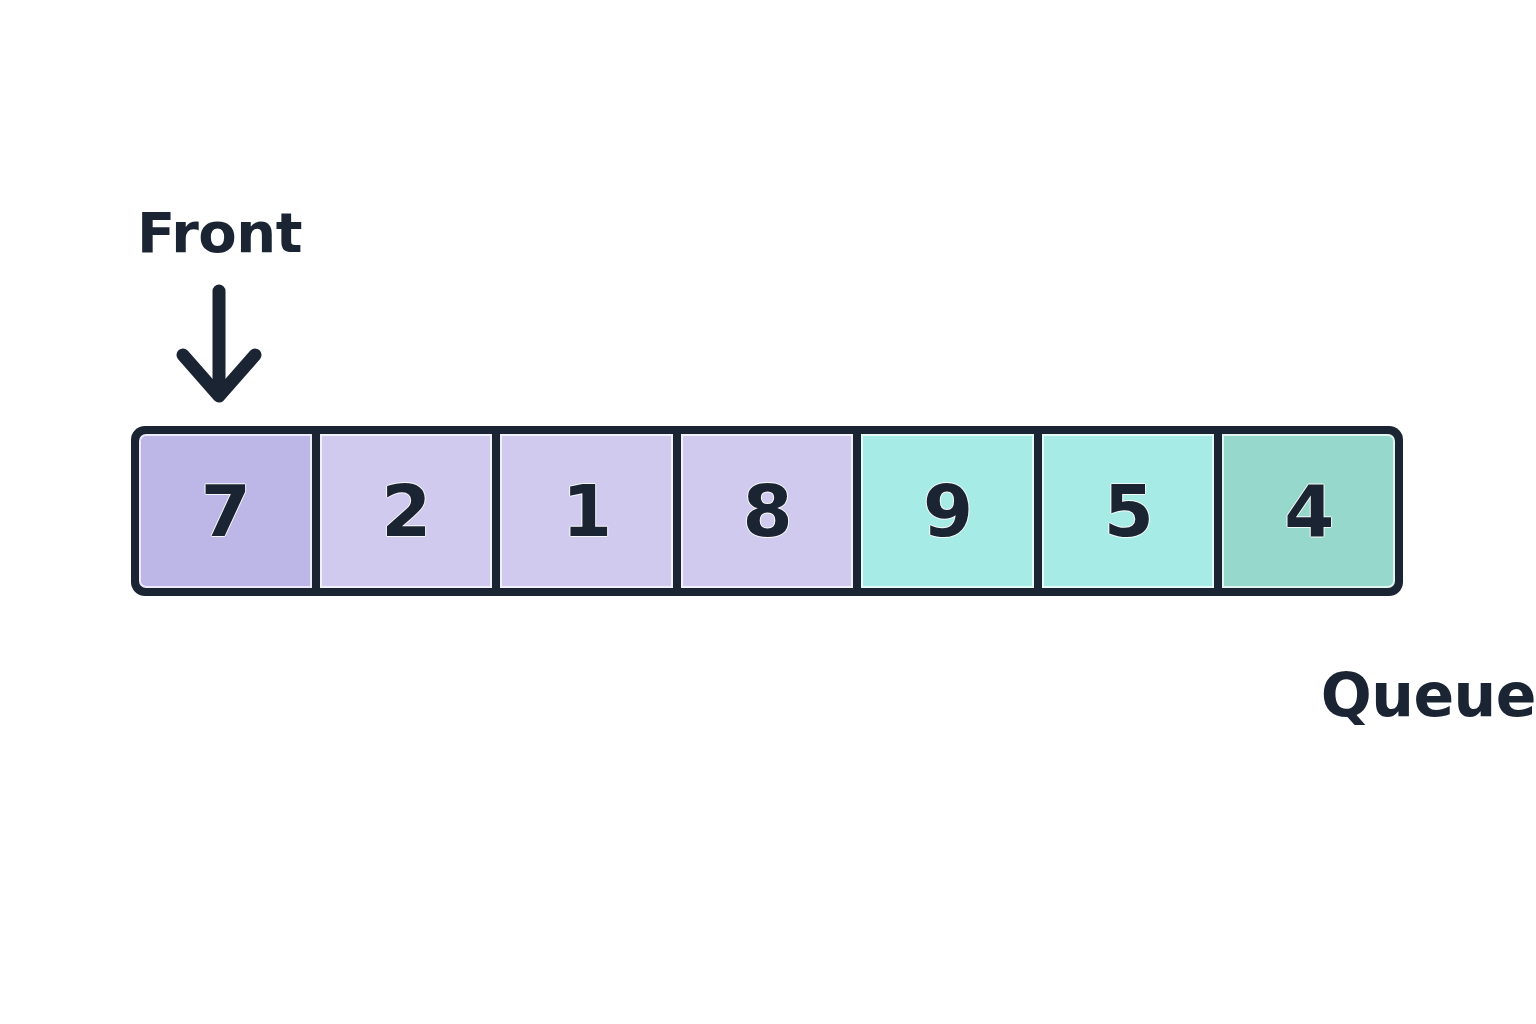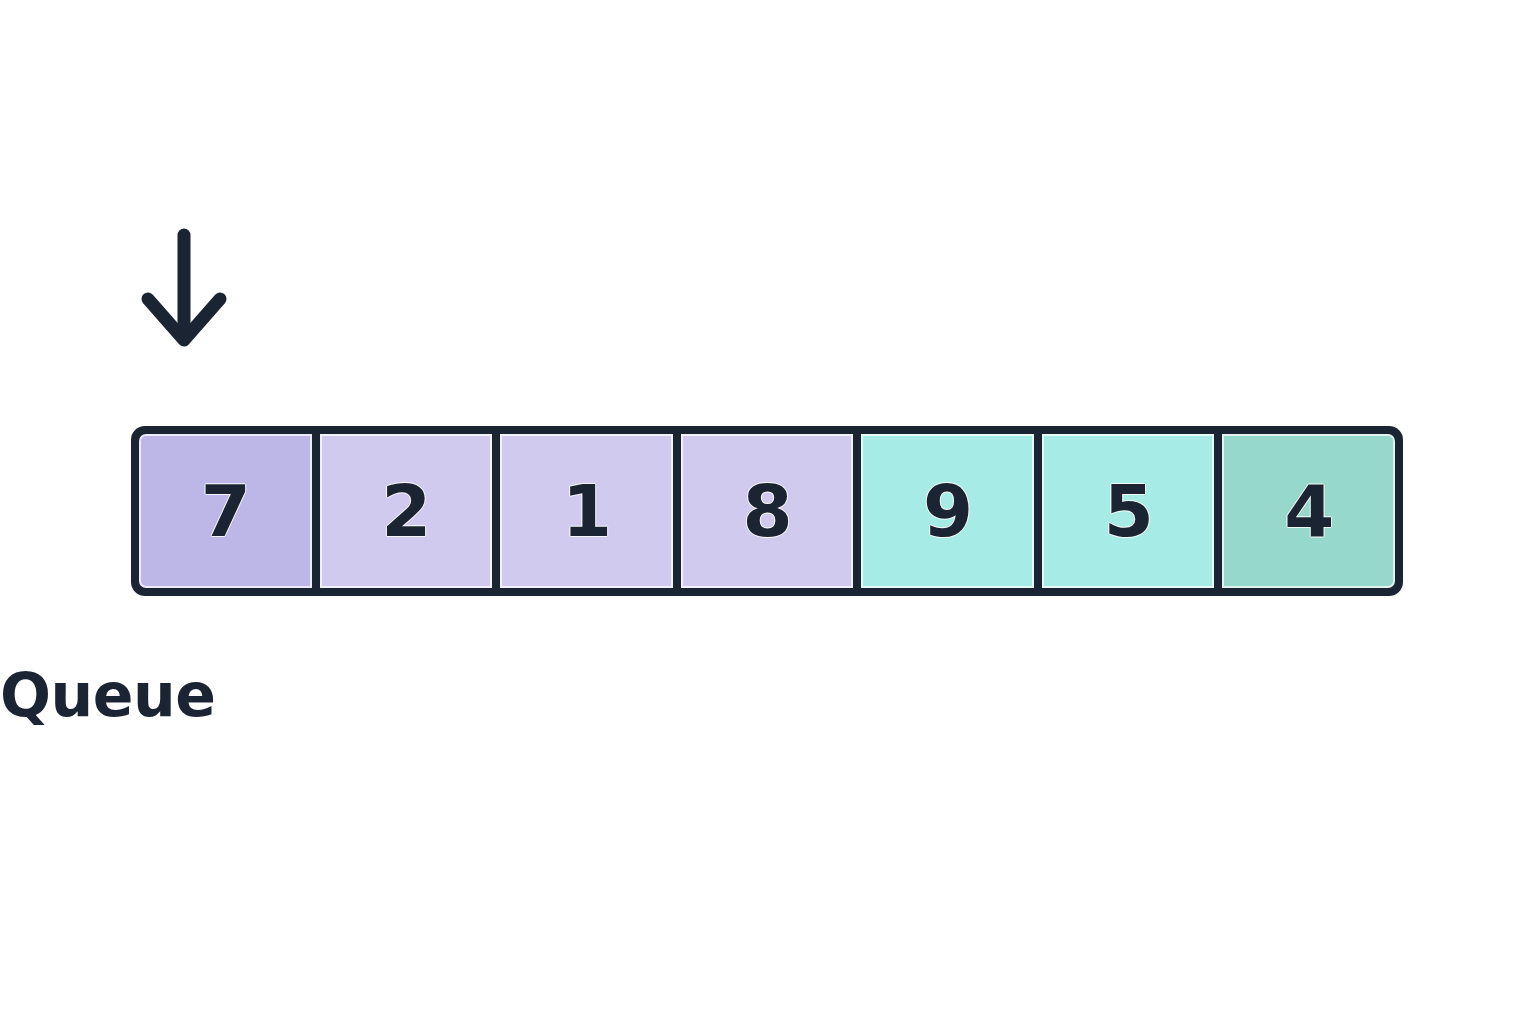--- a/index.html
+++ b/index.html
@@ -99,34 +99,35 @@
        0   -1px 0 rgba(255,255,255,0.85);
     user-select: none;
   }
 
   
   #queue-caption {
     position: absolute;
     left: 0;
     top: 665px;
     width: 1536px;
-    text-align: left;
+    text-align: right;
     font-size: 60px;
     font-weight: 700;
     color: #1b2432;
     letter-spacing: -0.5px;
     line-height: 1;
   }
 </style>
 </head>
 <body style="background: rgb(255, 255, 255);">
 
 <div id="stage">
 
   <div class="pointer" id="pointer-front">
+    <div class="pointer-label">Front</div>
     <svg class="pointer-arrow" width="94" height="124" viewBox="0 0 94 124">
       <g fill="none" stroke="#1b2432" stroke-width="13" stroke-linecap="round" stroke-linejoin="round">
         <line x1="47" y1="8" x2="47" y2="112"></line>
         <polyline points="11,72 47,113 83,72"></polyline>
       </g>
     </svg>
   </div>
 
 
   <div id="queue-container" style="background: rgb(27, 36, 50);">

